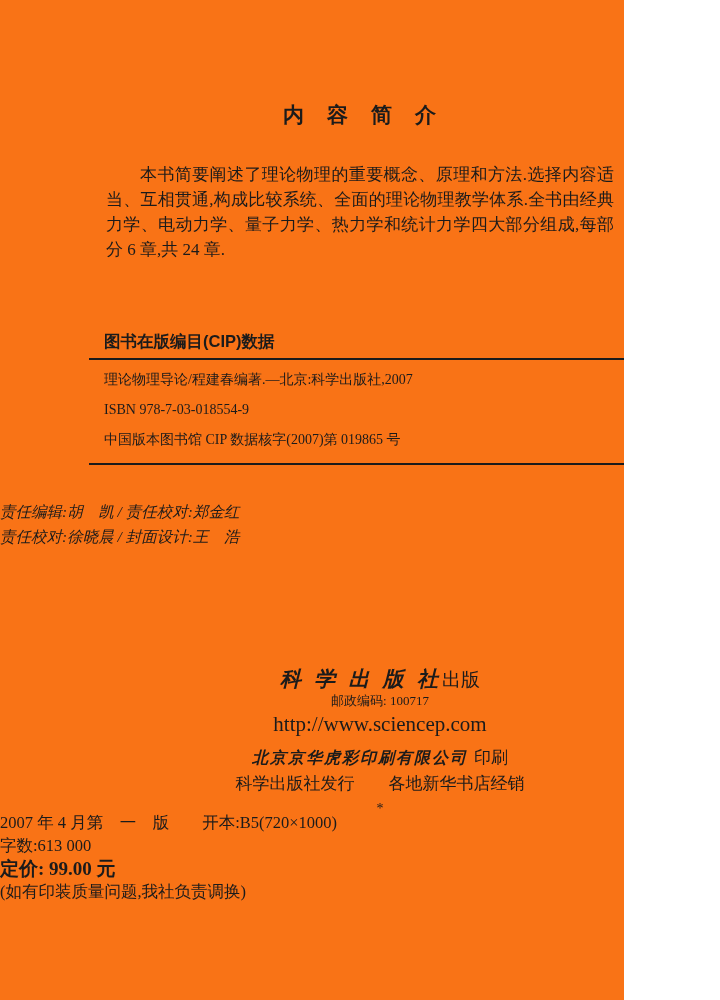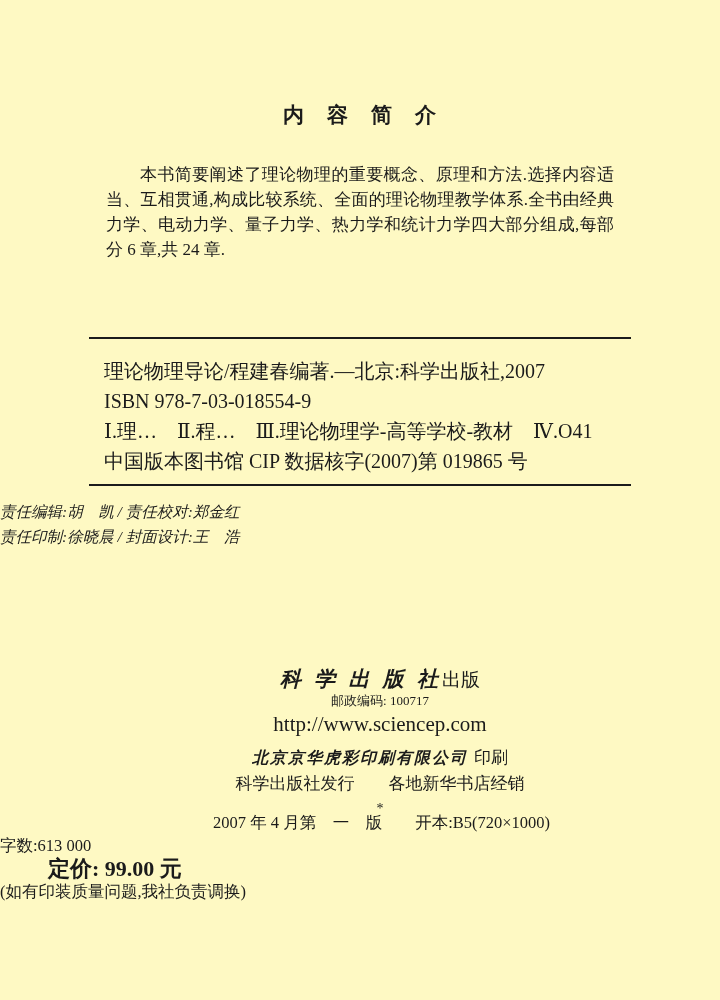--- a/index.html
+++ b/index.html
@@ -1,21 +1,21 @@
 <!DOCTYPE html>
 <html><head>
 <meta charset="utf-8">
 <style>
   html, body { margin: 0; padding: 0; }
   body { background: #ffffff; }
   .page {
     position: relative;
-    width: 720px;
+    width: 624px;
     height: 1000px;
-    background: #fef9c3;
+    background: #f97316;
     color: #1b1b1b;
     font-family: "Liberation Serif", "DejaVu Serif", serif;
     overflow: hidden;
   }
 
   
   .book-title {
     position: absolute;
     top: 101px; left: 0;
     width: 720px;
@@ -48,23 +48,23 @@
     font-weight: bold;
     font-size: 16.5px;
     padding-left: 15px;
     line-height: 21px;
   }
   .rule { border: none; border-top: 2px solid #1b1b1b; margin: 0; }
   .rule-top { margin-top: 6px; }
   .rule-bottom { margin-top: 8px; }
   .cip-lines {
     padding-left: 15px;
-    font-size: 20px;
+    font-size: 14px;
     line-height: 30px;
-    margin-top: 17px;
+    margin-top: 5px;
   }
 
   
   .credits {
     position: absolute;
     top: 499px; left: 0;
     width: 712px;
     text-align: left;
     font-style: italic;
     font-size: 15.5px;
@@ -92,49 +92,49 @@
   .pub-sep { font-size: 14px; line-height: 16px; margin-top: 7px; }
 
   
   .edition {
     position: absolute;
     top: 811px; left: 0;
     width: 720px;
     font-size: 16.5px;
     line-height: 23px;
   }
-  .ed-left { margin-left: 213px; }
+  .ed-left { }
   .ed-center { text-align: left; }
-  .ed-price { font-weight: bold; font-size: 22px; padding-left: 48px; }
+  .ed-price { font-weight: bold; font-size: 19px; }
 </style>
 </head>
 <body>
 
 <div class="page">
 
   <div class="book-title">内　容　简　介</div>
 
   <div class="intro">
     <p>本书简要阐述了理论物理的重要概念、原理和方法.选择内容适当、互相贯通,构成比较系统、全面的理论物理教学体系.全书由经典力学、电动力学、量子力学、热力学和统计力学四大部分组成,每部分 6 章,共 24 章.</p>
   </div>
 
   <div class="cip">
+    <div class="cip-header">图书在版编目(CIP)数据</div>
     <hr class="rule rule-top">
     <div class="cip-lines">
       <div>理论物理导论/程建春编著.—北京:科学出版社,2007</div>
       <div>ISBN 978-7-03-018554-9</div>
-      <div>Ⅰ.理…　Ⅱ.程…　Ⅲ.理论物理学-高等学校-教材　Ⅳ.O41</div>
       <div>中国版本图书馆 CIP 数据核字(2007)第 019865 号</div>
     </div>
     <hr class="rule rule-bottom">
   </div>
 
   <div class="credits">
     <div>责任编辑:胡　凯 / 责任校对:郑金红</div>
-    <div>责任印制:徐晓晨 / 封面设计:王　浩</div>
+    <div>责任校对:徐晓晨 / 封面设计:王　浩</div>
   </div>
 
   <div class="pubblock">
     <div class="pub-name">
       <span class="brush">科 学 出 版 社</span><span class="pub-name-suffix">出版</span>
     </div>
     <div class="pub-postcode">邮政编码: 100717</div>
     <div class="pub-website">http://www.sciencep.com</div>
     <div class="pub-printer brush">
       <span>北京京华虎彩印刷有限公司</span> <span class="pub-printer-suffix">印刷</span>

